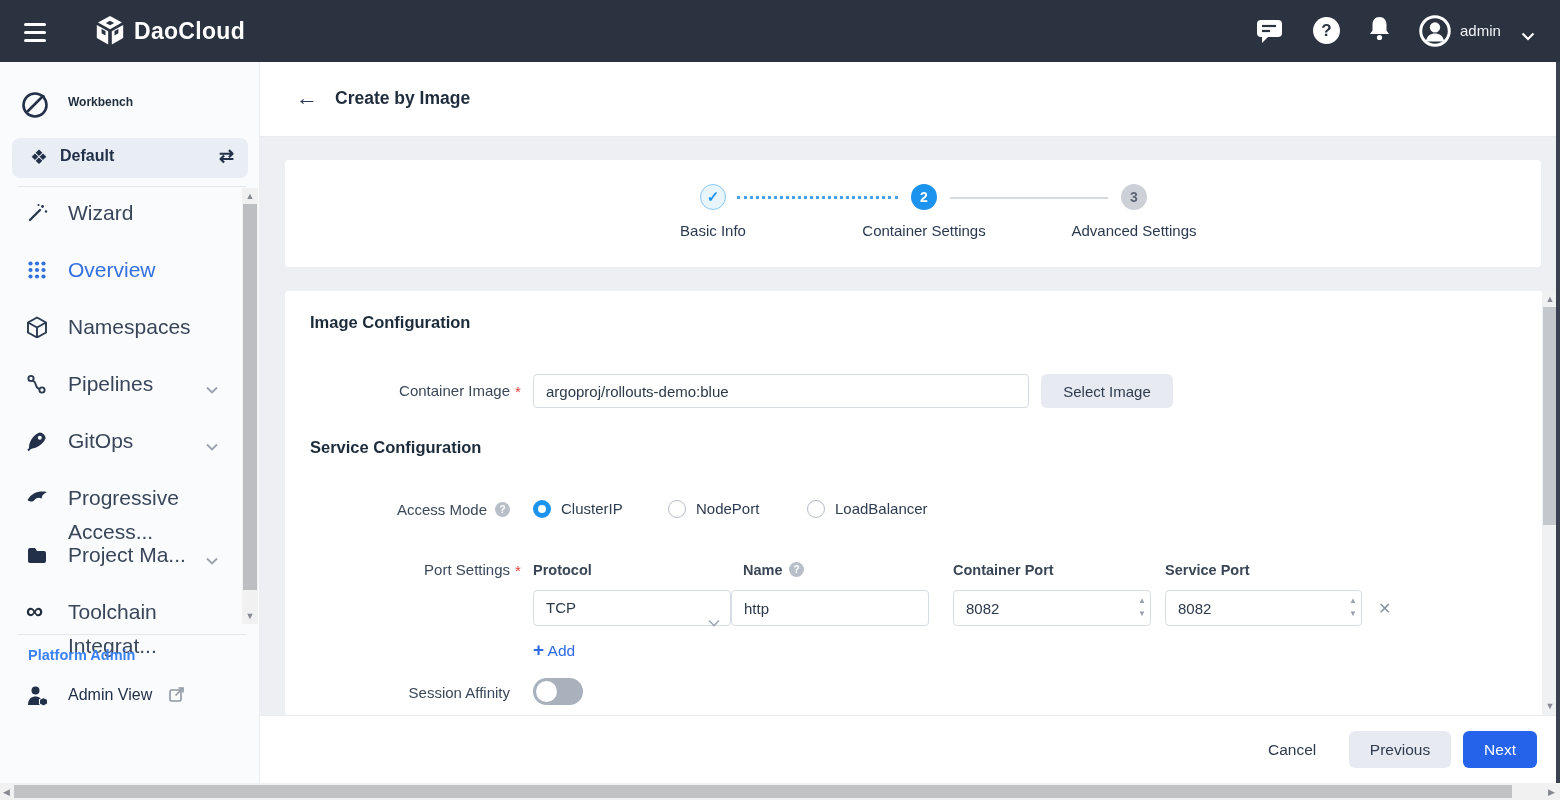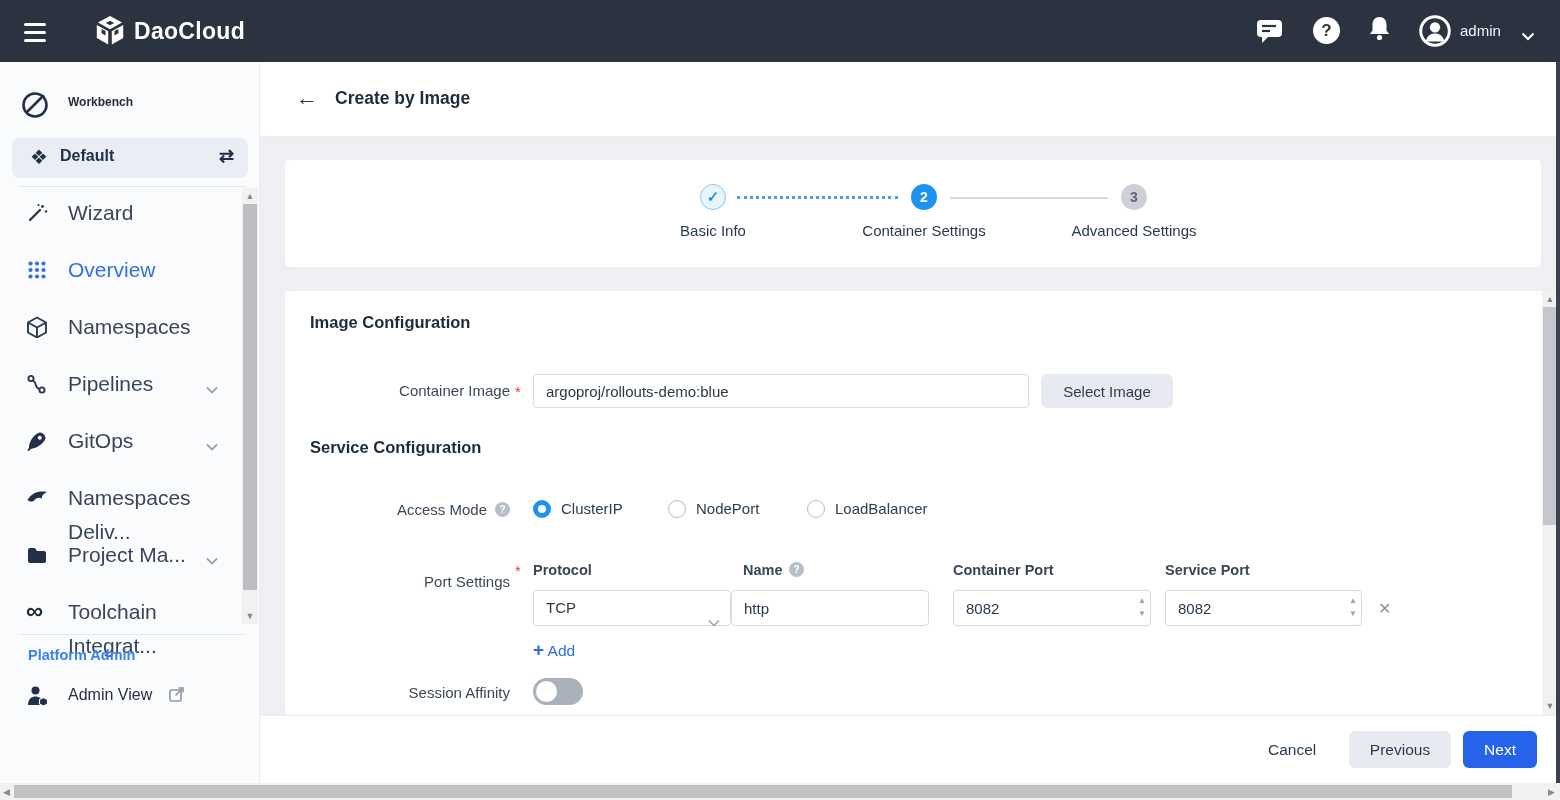--- a/index.html
+++ b/index.html
@@ -217,21 +217,21 @@
         </svg>
     </span>
   </div>
 
   <div class="side-item" style="top:419px;">
     <span class="sicon">
       <svg width="22" height="22" viewBox="0 0 22 22">
         <path d="M1.5,13 C6,5.5 13,3.5 21,5 C17,7 15.8,9 15.8,11.5 C12.5,10.3 10.5,10.8 8.5,13 C6.5,15.2 3.5,14.8 1.5,13 Z" fill="#22304a"></path>
       </svg>
     </span>
-    <span class="slabel">Namespaces Deliv...</span>
+    <span class="slabel">Progressive Access...</span>
   </div>
 
   <div class="side-item" style="top:476px;">
     <span class="sicon">
       <svg width="22" height="22" viewBox="0 0 22 22">
         <path d="M2,6 a2,2 0 0 1 2,-2 h5 l2,3 h7 a2,2 0 0 1 2,2 v8 a2,2 0 0 1 -2,2 h-14 a2,2 0 0 1 -2,-2 Z" fill="#22304a"></path>
       </svg>
     </span>
     <span class="slabel">Project Ma...</span>
     <span class="schev">
@@ -307,21 +307,21 @@
   </div>
   <div class="abs" style="left:248px;top:200px;width:600px;height:36px;">
     <span class="radio sel" style="left:0;"></span>
     <span class="radio-label" style="left:28px;">ClusterIP</span>
     <span class="radio" style="left:135px;"></span>
     <span class="radio-label" style="left:163px;">NodePort</span>
     <span class="radio" style="left:274px;"></span>
     <span class="radio-label" style="left:302px;">LoadBalancer</span>
   </div>
 
-  <div class="flabel" style="top:271px;line-height:16px;margin-top:12px;">Port Settings</div>
+  <div class="flabel" style="top:271px;line-height:16px;">Port Settings</div>
   <div class="req" style="left:230px;top:271px;">*</div>
   <div class="abs" style="left:248px;top:271px;width:900px;height:16px;">
     <span class="col-head" style="left:0;">Protocol</span>
     <span class="col-head" style="left:210px;">Name</span>
     <span class="qicon" style="position:absolute;left:256px;top:0;">?</span>
     <span class="col-head" style="left:420px;">Container Port</span>
     <span class="col-head" style="left:632px;">Service Port</span>
   </div>
 
   <div class="abs" style="left:248px;top:299px;width:900px;height:40px;">

